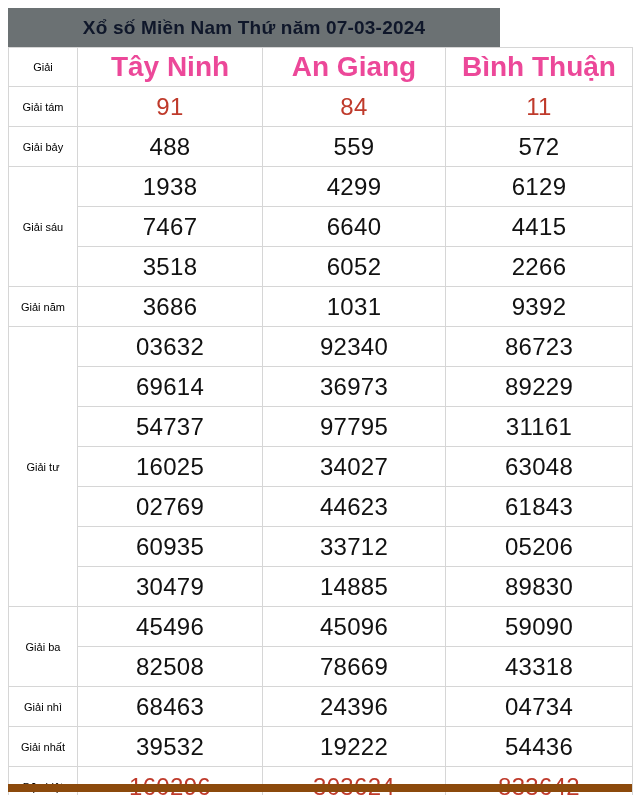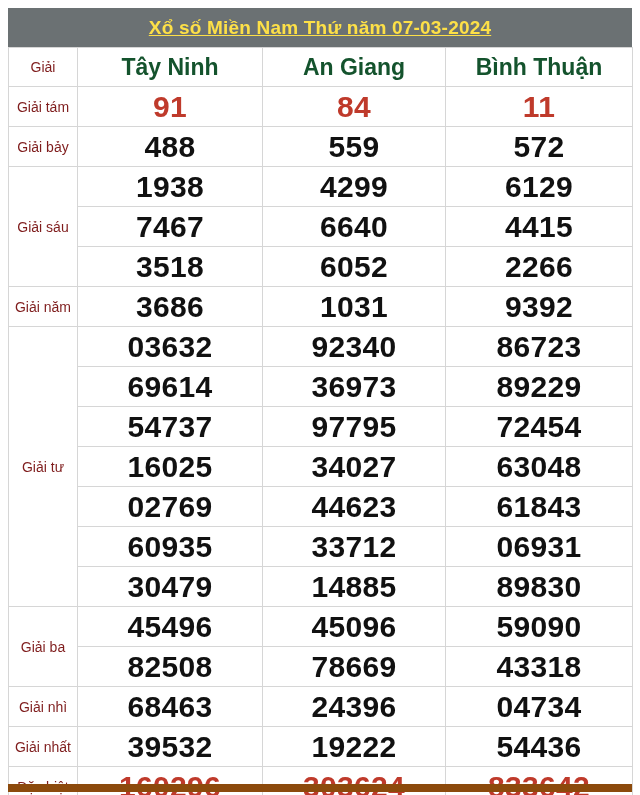--- a/index.html
+++ b/index.html
@@ -31,32 +31,31 @@
     height: 779px;
     box-sizing: border-box;
     background: #ffffff;
   }
 
   
   #title-bar {
     position: absolute;
     left: 0;
     top: 0;
-    width: 624px;
+    width: 492px;
     height: 39px;
     background: #6b7173;
-    color: #fde047;
+    color: #0f172a;
     font-size: 19px;
     font-weight: bold;
     display: flex;
     align-items: center;
     justify-content: center;
     letter-spacing: 0.2px;
     box-sizing: border-box;
-    text-decoration: underline;
   }
 
   #lottery-table {
     position: absolute;
     left: 0;
     top: 39px;
     width: 624px;
     border-collapse: collapse;
     table-layout: fixed;
   }
@@ -70,36 +69,36 @@
     box-sizing: border-box;
   }
 
   
   col.c-label  { width: 69px; }
   col.c-prov1  { width: 185px; }
   col.c-prov2  { width: 183px; }
   col.c-prov3  { width: 187px; }
 
   .row-label {
-    font-size: 14px;
-    color: #7f1d1d;
+    font-size: 11px;
+    color: #000000;
     font-weight: normal;
     text-align: center;
   }
 
   .prov-head {
-    font-size: 23px;
+    font-size: 28px;
     font-weight: bold;
-    color: #14532d;
+    color: #ec4899;
     height: 39px;
   }
 
   td.num {
-    font-size: 30px;
-    font-weight: bold;
+    font-size: 24px;
+    font-weight: normal;
     color: #111111;
     height: 39px;
     line-height: 39px;
     letter-spacing: 0.3px;
   }
 
   td.num.red {
     color: #bf3a2b;
   }
 
@@ -178,36 +177,36 @@
             <td class="num">86723</td>
           </tr>
           <tr>
             <td class="num">69614</td>
             <td class="num">36973</td>
             <td class="num">89229</td>
           </tr>
           <tr>
             <td class="num">54737</td>
             <td class="num">97795</td>
-            <td class="num">72454</td>
+            <td class="num">31161</td>
           </tr>
           <tr>
             <td class="num">16025</td>
             <td class="num">34027</td>
             <td class="num">63048</td>
           </tr>
           <tr>
             <td class="num">02769</td>
             <td class="num">44623</td>
             <td class="num">61843</td>
           </tr>
           <tr>
             <td class="num">60935</td>
             <td class="num">33712</td>
-            <td class="num">06931</td>
+            <td class="num">05206</td>
           </tr>
           <tr>
             <td class="num">30479</td>
             <td class="num">14885</td>
             <td class="num">89830</td>
           </tr>
           <tr>
             <td class="row-label" rowspan="2">Giải ba</td>
             <td class="num">45496</td>
             <td class="num">45096</td>

